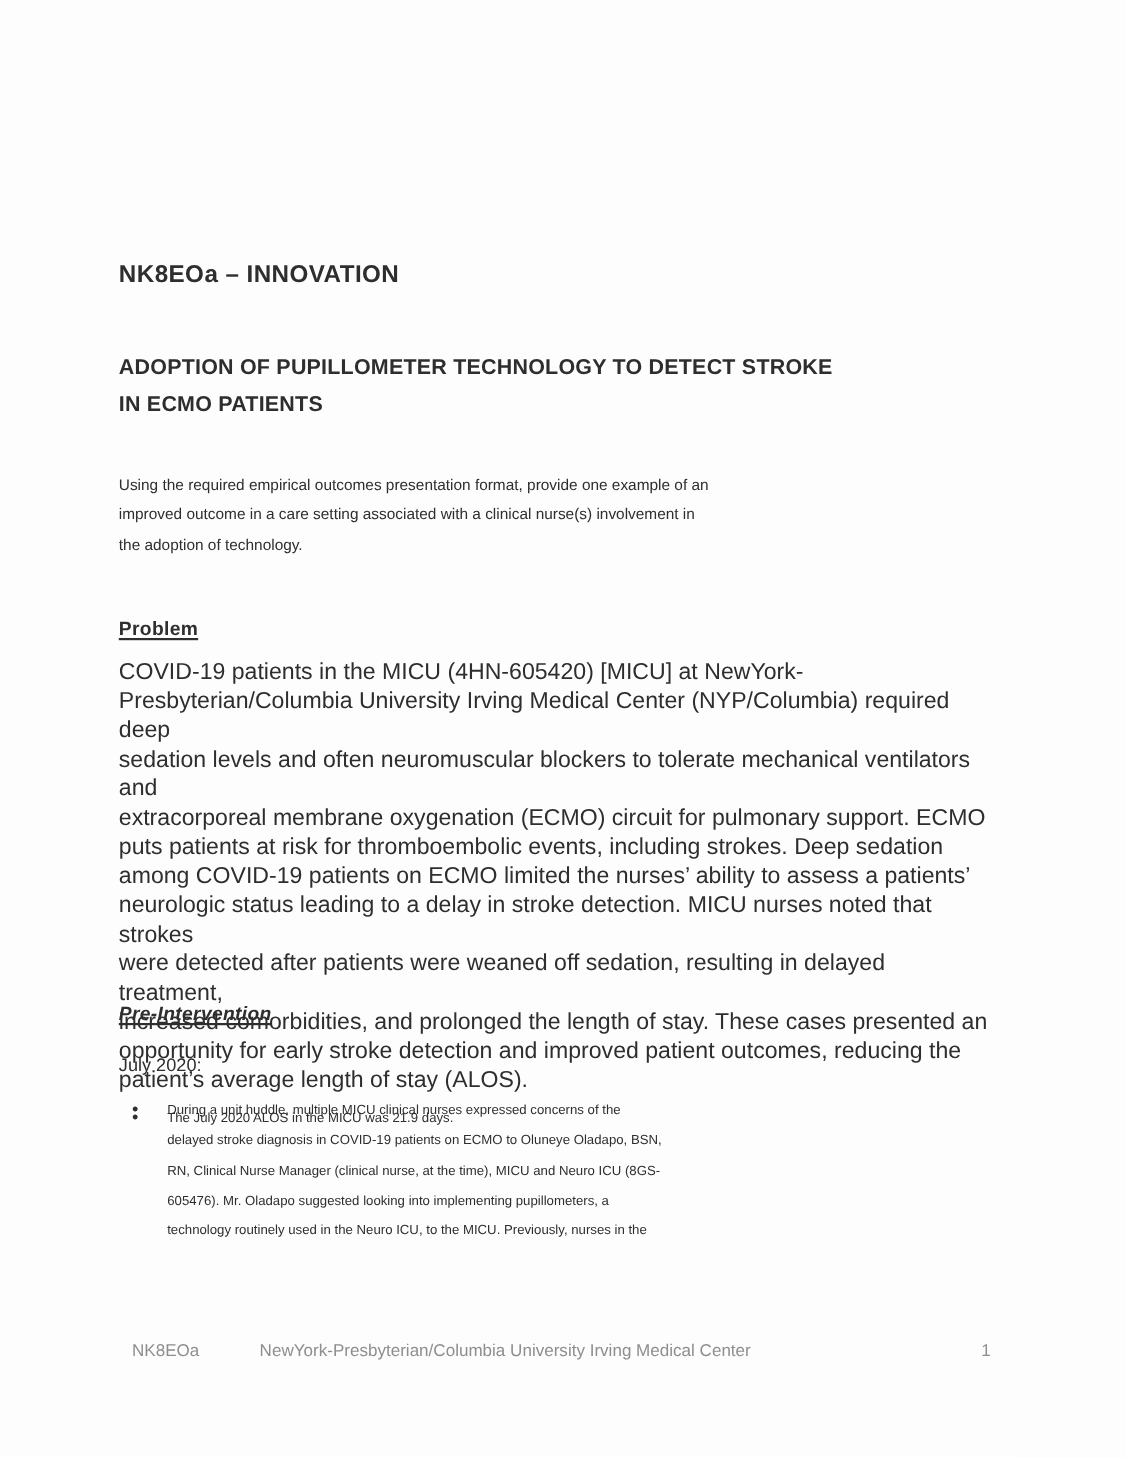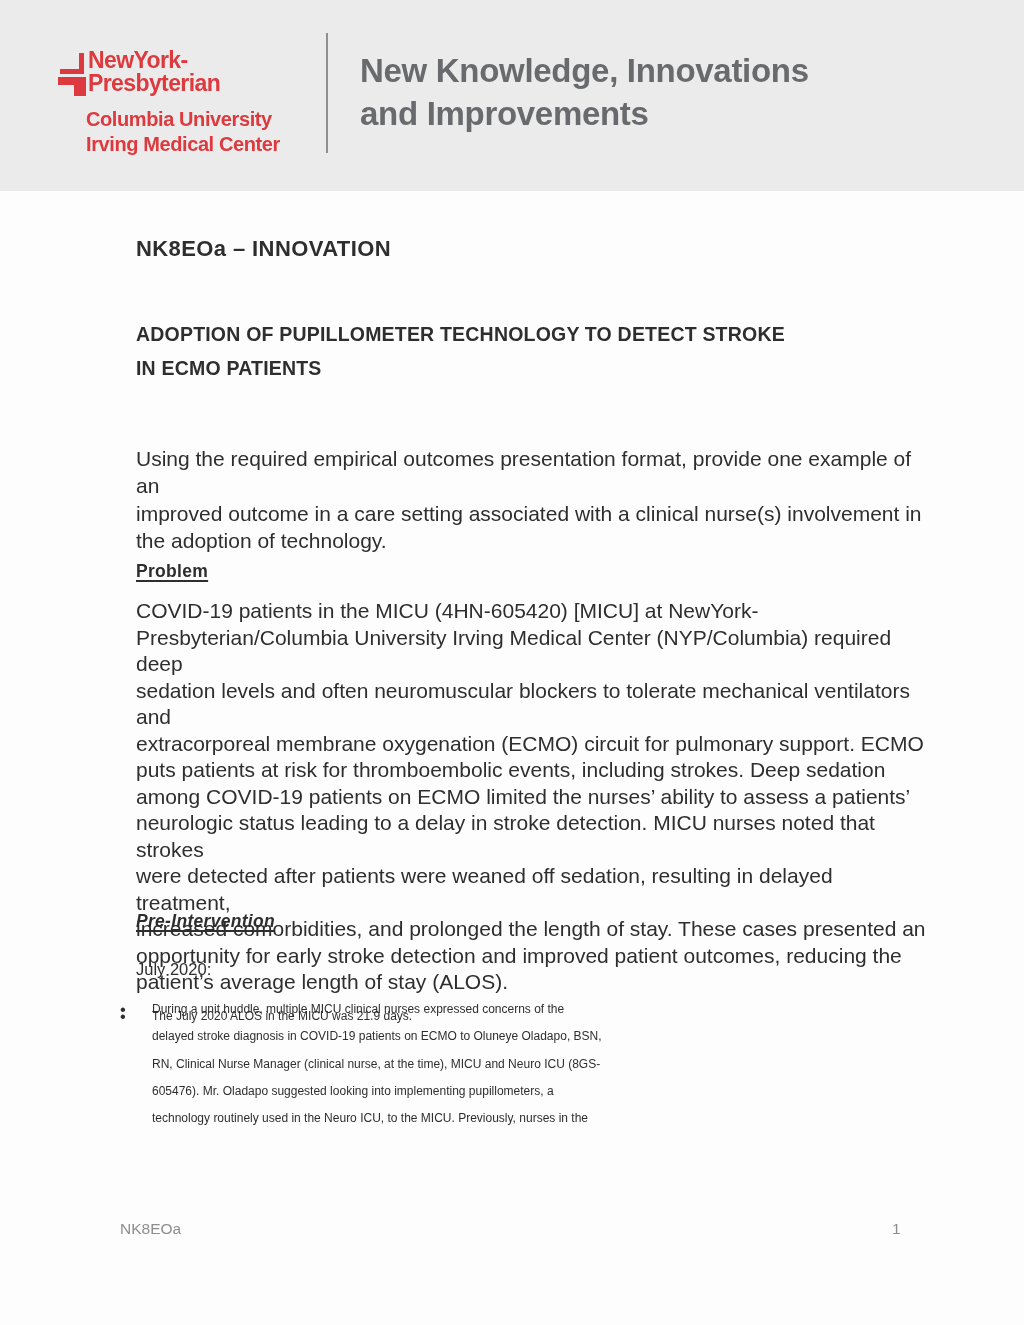--- a/index.html
+++ b/index.html
@@ -25,24 +25,24 @@
             border-top:8px solid var(--brand-red);border-right:12px solid var(--brand-red);}
   .logo-main{position:absolute;left:88px;top:49px;font-size:23px;font-weight:bold;
             color:var(--brand-red);line-height:23px;letter-spacing:-0.6px;white-space:pre-line;}
   .logo-sub{position:absolute;left:86px;top:107px;font-size:20px;font-weight:bold;
             color:var(--brand-red);line-height:25px;letter-spacing:-0.4px;white-space:pre-line;}
   .band-divider{position:absolute;left:326px;top:33px;width:2px;height:120px;background:var(--divider-gray);}
   .band-title{position:absolute;left:360px;top:49px;font-size:33px;font-weight:bold;
             color:var(--title-gray);line-height:43px;white-space:pre-line;letter-spacing:-0.3px;}
 
   
-  .doc-block{position:absolute;left:136px;width:792px;white-space:pre-line;}
+  .doc-block{position:absolute;left:108px;width:792px;white-space:pre-line;}
   .doc-id-heading{top:234px;font-size:22px;line-height:30px;letter-spacing:0.4px;}
   .section-heading{top:318px;font-size:19.5px;line-height:33.5px;letter-spacing:0.2px;}
-  .intro{top:427px;font-size:21px;line-height:27.3px;margin-top:18px;}
+  .intro{top:427px;font-size:14px;line-height:27.3px;}
   .sub-heading{font-size:17.5px;letter-spacing:0.3px;
             text-decoration:underline;text-decoration-thickness:1.8px;text-underline-offset:3px;}
   .problem-heading{top:561px;}
   .problem-body{top:598px;font-size:21px;line-height:26.5px;}
   .pre-intervention-heading{top:911px;font-style:italic;}
   .date-label{top:956px;font-size:16.5px;line-height:27px;}
 
   .bullet{position:absolute;left:120px;width:792px;padding-left:32px;font-size:12px;line-height:27.3px;}
   .bullet-text{white-space:pre-line;display:block;}
   .bullet::before{content:"\2022";position:absolute;left:0;top:0;font-size:16.5px;}
@@ -53,33 +53,20 @@
   .footer{position:absolute;left:0;top:1220px;width:920px;height:24px;color:var(--footer-gray);font-size:15.5px;}
   .footer-id{position:absolute;left:120px;}
   .footer-center{position:absolute;left:236px;}
   .footer-page{position:absolute;left:892px;}
 </style>
 </head>
 <body>
 
 <div class="page">
 
-  <header class="band">
-    <div class="logo-mark">
-      <span class="mark-top"></span>
-      <span class="mark-bottom"></span>
-    </div>
-    <div class="logo-main">NewYork-
-Presbyterian</div>
-    <div class="logo-sub">Columbia University
-Irving Medical Center</div>
-    <div class="band-divider"></div>
-    <h1 class="band-title">New Knowledge, Innovations
-and Improvements</h1>
-  </header>
 
   <main>
     <h2 class="doc-block doc-id-heading">NK8EOa – INNOVATION</h2>
 
     <h3 class="doc-block section-heading">ADOPTION OF PUPILLOMETER TECHNOLOGY TO DETECT STROKE
 IN ECMO PATIENTS</h3>
 
     <p class="doc-block intro">Using the required empirical outcomes presentation format, provide one example of an
 improved outcome in a care setting associated with a clinical nurse(s) involvement in
 the adoption of technology.</p>
@@ -110,16 +97,17 @@
       <span class="bullet-text">During a unit huddle, multiple MICU clinical nurses expressed concerns of the
 delayed stroke diagnosis in COVID-19 patients on ECMO to Oluneye Oladapo, BSN,
 RN, Clinical Nurse Manager (clinical nurse, at the time), MICU and Neuro ICU (8GS-
 605476). Mr. Oladapo suggested looking into implementing pupillometers, a
 technology routinely used in the Neuro ICU, to the MICU. Previously, nurses in the</span>
     </div>
   </main>
 
   <footer class="footer">
     <span class="footer-id">NK8EOa</span>
+    <span class="footer-center">NewYork-Presbyterian/Columbia University Irving Medical Center</span>
     <span class="footer-page">1</span>
   </footer>
 
 </div>
 
 </body></html>

